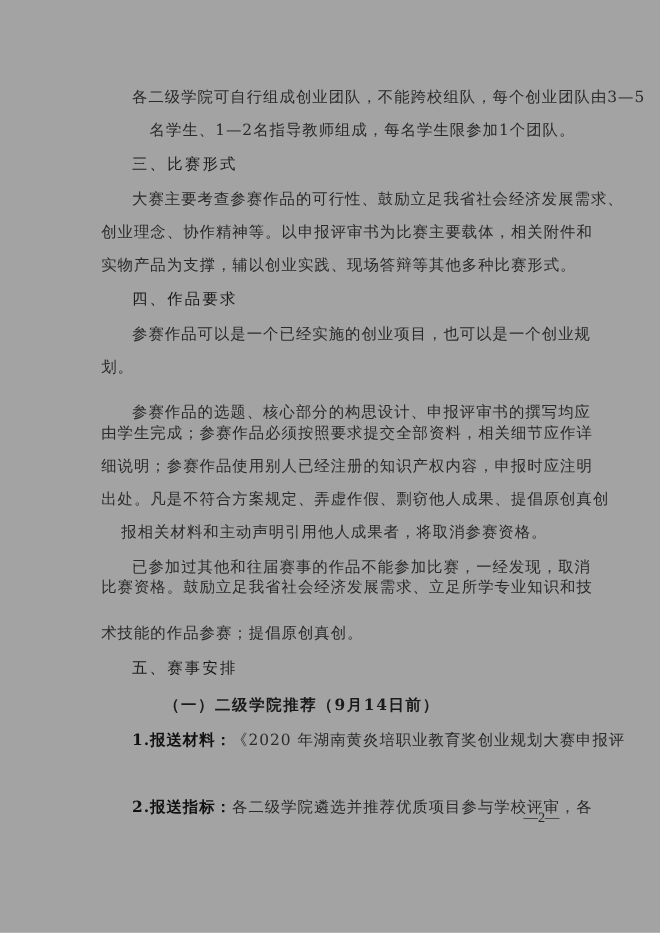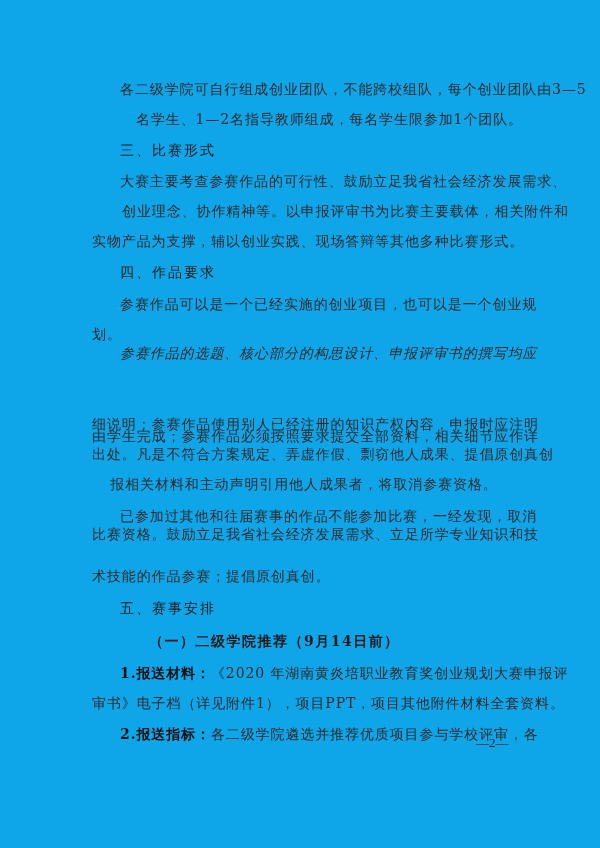--- a/index.html
+++ b/index.html
@@ -13,21 +13,21 @@
     position: relative;
     overflow: hidden;
     font-family: "DejaVu Serif", "Liberation Serif", serif;
     color: #222222;
   }
   .page {
     position: absolute;
     left: 0; top: 0;
     width: 600px;
     height: 848px;
-    background: #0ea5e9;
+    background: #a3a3a3;
   }
   .line {
     position: absolute;
     left: 92px;
     width: 424px;
     font-size: 14px;
     line-height: 18px;
     white-space: nowrap;
     letter-spacing: 0.9px;
     color: #2a2a2a;
@@ -58,40 +58,39 @@
 </style>
 </head>
 <body>
 
 <div class="page">
   <div id="lines-container">
       <div class="line indent" style="top: 80px;">各二级学院可自行组成创业团队，不能跨校组队，每个创业团队由3—5</div>
       <div class="line" style="top: 110px; margin-left: 44px;">名学生、1—2名指导教师组成，每名学生限参加1个团队。</div>
       <div class="line heading" style="top: 141px;">三、比赛形式</div>
       <div class="line indent" style="top: 172px;">大赛主要考查参赛作品的可行性、鼓励立足我省社会经济发展需求、</div>
-      <div class="line" style="top: 202px; margin-left: 30px;">创业理念、协作精神等。以申报评审书为比赛主要载体，相关附件和</div>
+      <div class="line" style="top: 202px;">创业理念、协作精神等。以申报评审书为比赛主要载体，相关附件和</div>
       <div class="line" style="top: 232px;">实物产品为支撑，辅以创业实践、现场答辩等其他多种比赛形式。</div>
       <div class="line heading" style="top: 263px;">四、作品要求</div>
       <div class="line indent" style="top: 295px;">参赛作品可以是一个已经实施的创业项目，也可以是一个创业规</div>
       <div class="line" style="top: 325px;">划。</div>
-      <div class="line indent" style="top: 344px; font-style: italic;">参赛作品的选题、核心部分的构思设计、申报评审书的撰写均应</div>
-      <div class="line" style="top: 385px; margin-top: 42px;">由学生完成；参赛作品必须按照要求提交全部资料，相关细节应作详</div>
+      <div class="line indent" style="top: 366px;">参赛作品的选题、核心部分的构思设计、申报评审书的撰写均应</div>
+      <div class="line" style="top: 385px;">由学生完成；参赛作品必须按照要求提交全部资料，相关细节应作详</div>
       <div class="line" style="top: 415px;">细说明；参赛作品使用别人已经注册的知识产权内容，申报时应注明</div>
       <div class="line" style="top: 445px;">出处。凡是不符合方案规定、弄虚作假、剽窃他人成果、提倡原创真创</div>
       <div class="line" style="top: 475px; text-align: center;">报相关材料和主动声明引用他人成果者，将取消参赛资格。</div>
       <div class="line indent" style="top: 507px;">已参加过其他和往届赛事的作品不能参加比赛，一经发现，取消</div>
       <div class="line" style="top: 525px;">比赛资格。鼓励立足我省社会经济发展需求、立足所学专业知识和技</div>
       <div class="line" style="top: 567px;">术技能的作品参赛；提倡原创真创。</div>
       <div class="line heading" style="top: 599px;">五、赛事安排</div>
       <div class="line subheading" style="top: 632px; margin-left: 37px;">（一）二级学院推荐（9月14日前）</div>
     </div>
 
   <div class="line indent" style="top:664px;">
     <span class="bold">1.报送材料：</span><span>《2020 年湖南黄炎培职业教育奖创业规划大赛申报评</span>
   </div>
-  <div class="line" style="top:694px;">审书》电子档（详见附件1），项目PPT，项目其他附件材料全套资料。</div>
 
   <div class="line indent" style="top:725px;">
     <span class="bold">2.报送指标：</span><span>各二级学院遴选并推荐优质项目参与学校评审，各</span>
   </div>
 
   <div class="page-number">—2—</div>
 </div>
 
 </body></html>

